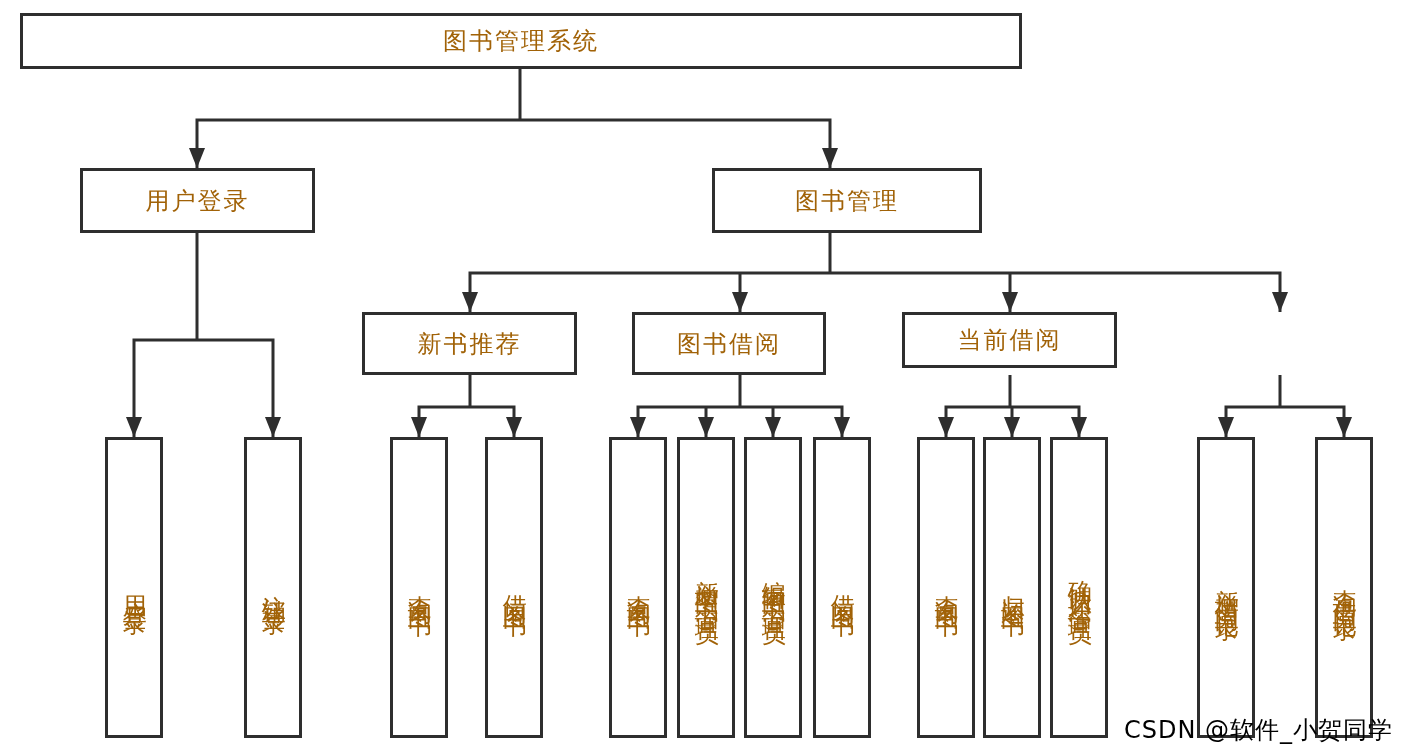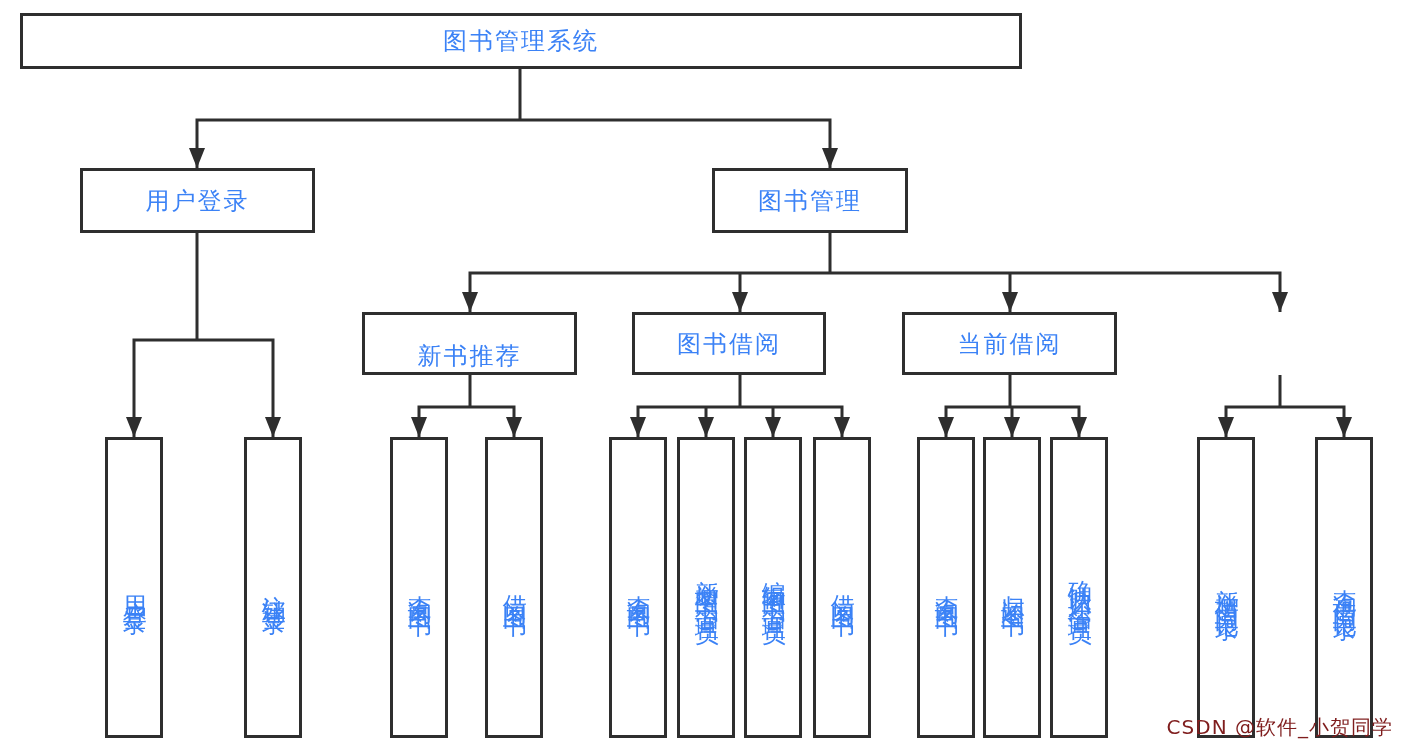--- a/index.html
+++ b/index.html
@@ -17,39 +17,39 @@
     z-index: 1;
   }
   .box {
     position: absolute;
     box-sizing: border-box;
     background: #ffffff;
     border: 3px solid #2e2e2e;
     display: flex;
     align-items: center;
     justify-content: center;
-    color: #3b82f6;
+    color: #a16207;
     z-index: 2;
   }
   .hbox { font-size: 24px; letter-spacing: 2px; }
   .hbox .label { white-space: nowrap; }
   .vbox .label {
     writing-mode: vertical-rl;
     text-orientation: mixed;
     font-size: 24px;
     letter-spacing: 6px;
     line-height: 1.15;
     white-space: nowrap;
   }
   #watermark {
     position: absolute;
     right: 12px;
     top: 714px;
-    font-size: 20px;
-    color: #7f1d1d;
+    font-size: 24px;
+    color: #000000;
     letter-spacing: 1px;
     z-index: 3;
     white-space: nowrap;
   }
 </style>
 </head>
 <body>
 
 <div id="canvas">
 
@@ -86,31 +86,31 @@
     </g>
   </svg>
 
   <div class="box hbox" style="left:20px; top:13px; width:1002px; height:56px;">
     <span class="label">图书管理系统</span>
   </div>
 
   <div class="box hbox" style="left:80px; top:168px; width:235px; height:65px;">
     <span class="label">用户登录</span>
   </div>
-  <div class="box hbox" style="left:712px; top:168px; width:196px; height:65px;">
+  <div class="box hbox" style="left:712px; top:168px; width:270px; height:65px;">
     <span class="label">图书管理</span>
   </div>
 
-  <div class="box hbox" style="left:362px; top:312px; width:215px; height:63px;align-items:flex-end;">
+  <div class="box hbox" style="left:362px; top:312px; width:215px; height:63px;">
     <span class="label">新书推荐</span>
   </div>
   <div class="box hbox" style="left:632px; top:312px; width:194px; height:63px;">
     <span class="label">图书借阅</span>
   </div>
-  <div class="box hbox" style="left:902px; top:312px; width:215px; height:63px;">
+  <div class="box hbox" style="left:902px; top:312px; width:215px; height:56px;">
     <span class="label">当前借阅</span>
   </div>
 
   <div class="box vbox" style="left:105px; top:437px; width:58px; height:301px;">
     <span class="label">用户登录</span>
   </div>
   <div class="box vbox" style="left:244px; top:437px; width:58px; height:301px;">
     <span class="label">注销登录</span>
   </div>
 

